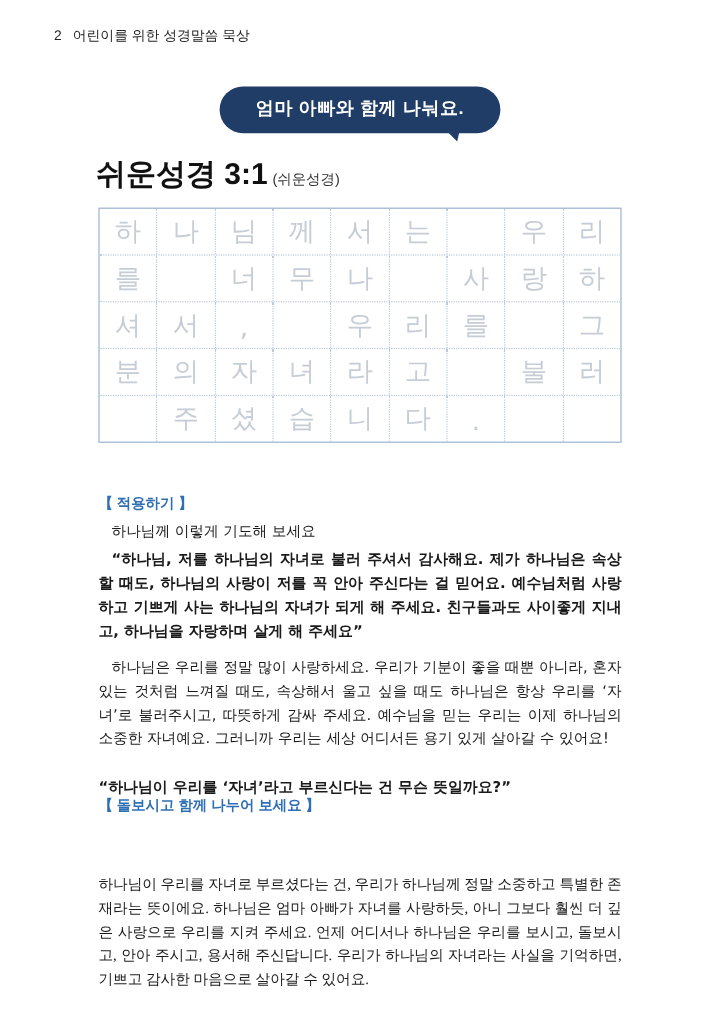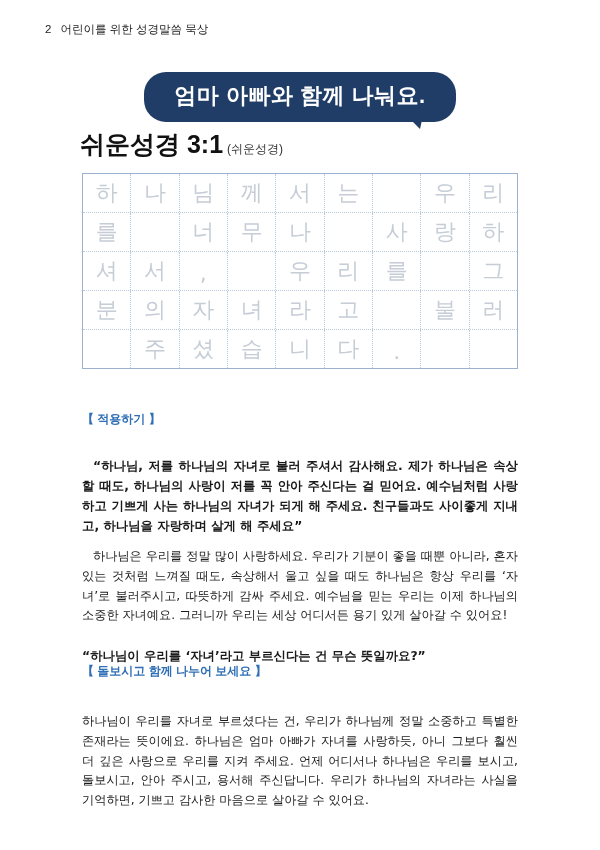--- a/index.html
+++ b/index.html
@@ -40,21 +40,21 @@
     position: absolute;
     top: 72px;
     left: 0;
     width: 600px;
     text-align: center;
   }
   .banner {
     display: inline-block;
     background: #1f3d66;
     color: #ffffff;
-    font-size: 22px;
+    font-size: 15px;
     font-weight: bold;
     padding: 9px 30px 11px 30px;
     border-radius: 22px;
     letter-spacing: 0.5px;
     position: relative;
   }
   .banner .tail {
     position: absolute;
     right: 34px;
     bottom: -7px;
@@ -142,21 +142,21 @@
   }
   .para.indent { text-indent: 11px; }
   .para.bold {
     font-weight: bold;
     font-size: 12.4px;
   }
   #p-pray    { top: 434px; }
   #p-quote   { top: 456px; }
   #p-expl    { top: 547px; }
   #p-qtitle  { top: 646px; }
-  #p-answer  { top: 712px; }
+  #p-answer  { top: 728px; font-family: Liberation Serif, serif; }
 </style>
 </head>
 <body>
 
 <div class="page">
 
   <div class="header">
     <span class="pagenum">2</span>
     <span>어린이를 위한 성경말씀 묵상</span>
   </div>
@@ -230,20 +230,21 @@
       <div class="cell">니</div>
       <div class="cell">다</div>
       <div class="cell punct">.</div>
       <div class="cell"></div>
       <div class="cell"></div>
     </div>
 
   </div>
 
   <div class="sec-head" id="sec-apply">【 적용하기 】</div>
+  <div class="para indent" id="p-pray">하나님께 이렇게 기도해 보세요</div>
   <div class="para bold indent" id="p-quote">“하나님, 저를 하나님의 자녀로 불러 주셔서 감사해요. 제가 하나님은 속상할 때도, 하나님의 사랑이 저를 꼭 안아 주신다는 걸 믿어요. 예수님처럼 사랑하고 기쁘게 사는 하나님의 자녀가 되게 해 주세요. 친구들과도 사이좋게 지내고, 하나님을 자랑하며 살게 해 주세요”</div>
   <div class="para indent" id="p-expl">하나님은 우리를 정말 많이 사랑하세요. 우리가 기분이 좋을 때뿐 아니라, 혼자 있는 것처럼 느껴질 때도, 속상해서 울고 싶을 때도 하나님은 항상 우리를 ‘자녀’로 불러주시고, 따뜻하게 감싸 주세요. 예수님을 믿는 우리는 이제 하나님의 소중한 자녀예요. 그러니까 우리는 세상 어디서든 용기 있게 살아갈 수 있어요!</div>
 
   <div class="sec-head" id="sec-parents">【 돌보시고 함께 나누어 보세요 】</div>
   <div class="para bold" id="p-qtitle">“하나님이 우리를 ‘자녀’라고 부르신다는 건 무슨 뜻일까요?”</div>
   <div class="para" id="p-answer">하나님이 우리를 자녀로 부르셨다는 건, 우리가 하나님께 정말 소중하고 특별한 존재라는 뜻이에요. 하나님은 엄마 아빠가 자녀를 사랑하듯, 아니 그보다 훨씬 더 깊은 사랑으로 우리를 지켜 주세요. 언제 어디서나 하나님은 우리를 보시고, 돌보시고, 안아 주시고, 용서해 주신답니다. 우리가 하나님의 자녀라는 사실을 기억하면, 기쁘고 감사한 마음으로 살아갈 수 있어요.</div>
 
 </div>
 
 </body></html>

